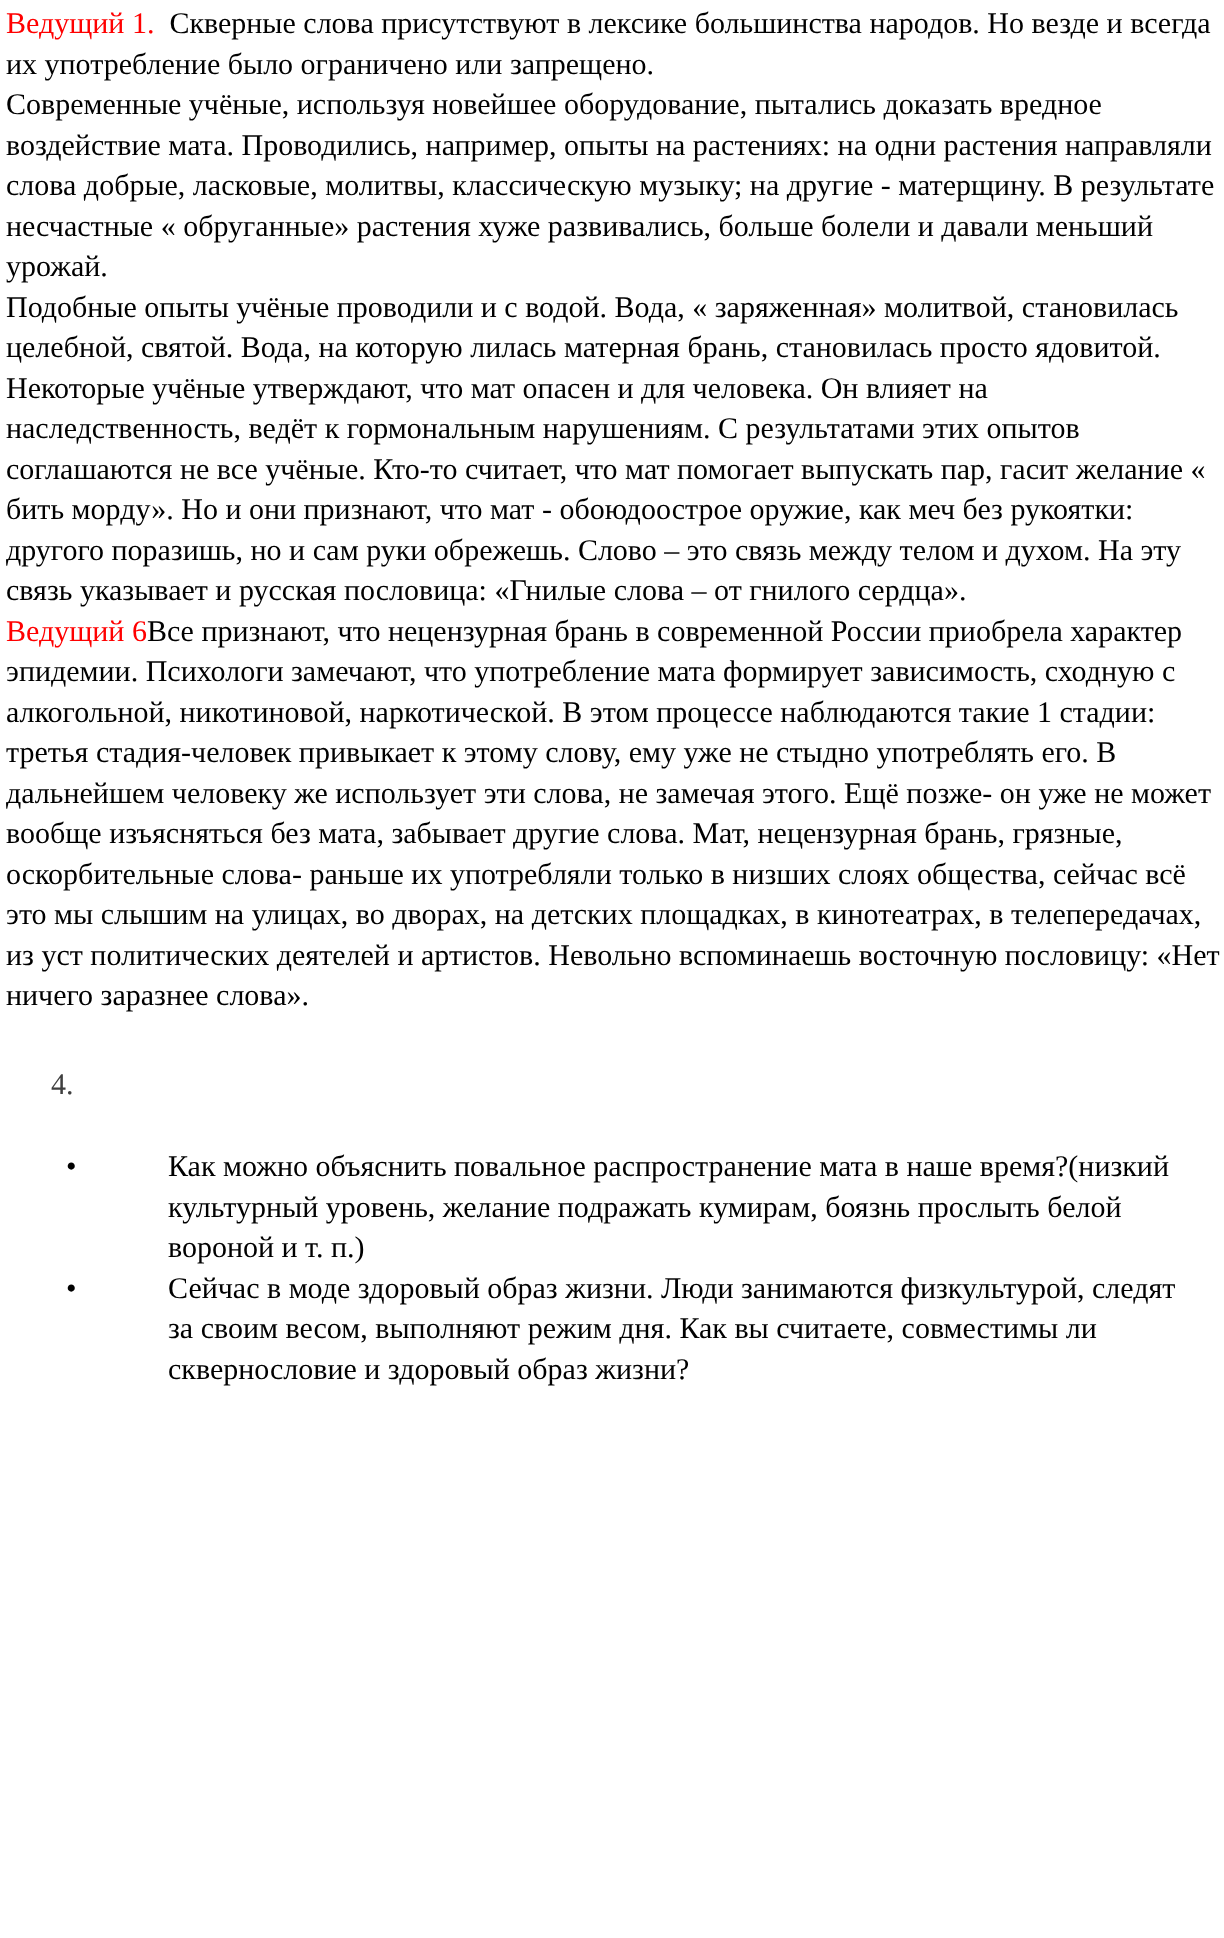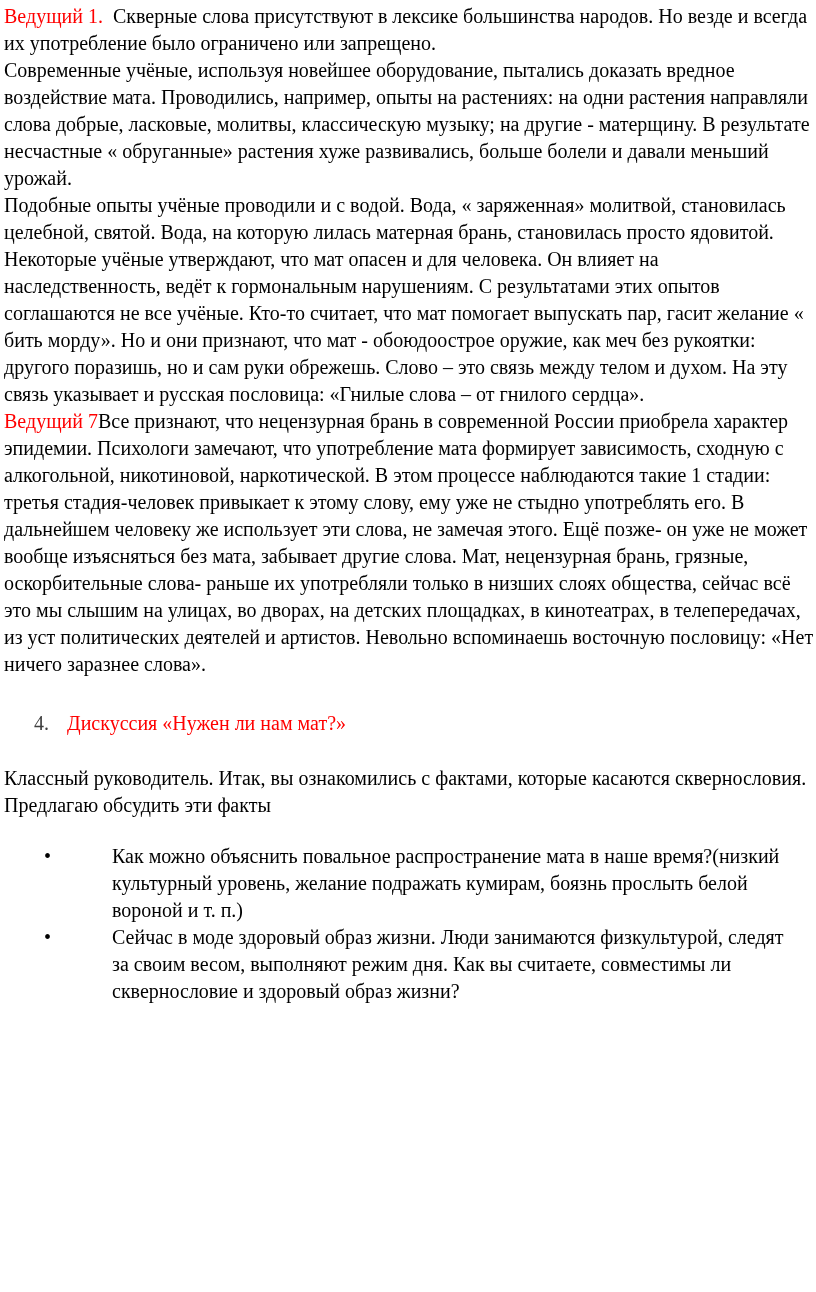--- a/index.html
+++ b/index.html
@@ -56,32 +56,30 @@
 
 <div class="page">
 
   <p class="para"><span class="red">Ведущий 1.  </span><span>Скверные слова присутствуют в лексике большинства народов. Но везде и всегда их употребление было ограничено или запрещено.</span></p>
 
   <p class="para">Современные учёные, используя новейшее оборудование, пытались доказать вредное воздействие мата. Проводились, например, опыты на растениях: на одни растения направляли слова добрые, ласковые, молитвы, классическую музыку; на другие - матерщину. В результате несчастные « обруганные» растения хуже развивались, больше болели и давали меньший урожай.</p>
 
   <p class="para">Подобные опыты учёные проводили и с водой. Вода, « заряженная» молитвой, становилась целебной, святой. Вода, на которую лилась матерная брань, становилась просто ядовитой. Некоторые учёные утверждают, что мат опасен и для человека. Он влияет на наследственность, ведёт к гормональным нарушениям. С результатами этих опытов соглашаются не все учёные. Кто-то считает, что мат помогает выпускать пар, гасит желание « бить морду». Но и они признают, что мат - обоюдоострое оружие, как меч без рукоятки: другого поразишь, но и сам руки обрежешь. Слово – это связь между телом и духом. На эту связь указывает и русская пословица: «Гнилые слова – от гнилого сердца».</p>
 
 
-  <p class="para"><span class="red">Ведущий 7</span><span>Все признают, что нецензурная брань в современной России приобрела характер эпидемии. Психологи замечают, что употребление мата формирует зависимость, сходную с алкогольной, никотиновой, наркотической. В этом процессе наблюдаются такие 1 стадии:</span></p>
+  <p class="para"><span class="red">Ведущий 6</span><span>Все признают, что нецензурная брань в современной России приобрела характер эпидемии. Психологи замечают, что употребление мата формирует зависимость, сходную с алкогольной, никотиновой, наркотической. В этом процессе наблюдаются такие 1 стадии:</span></p>
 
 
 
   <p class="para">третья стадия-человек привыкает к этому слову, ему уже не стыдно употреблять его. В дальнейшем человеку же использует эти слова, не замечая этого. Ещё позже- он уже не может вообще изъясняться без мата, забывает другие слова. Мат, нецензурная брань, грязные, оскорбительные слова- раньше их употребляли только в низших слоях общества, сейчас всё это мы слышим на улицах, во дворах, на детских площадках, в кинотеатрах, в телепередачах, из уст политических деятелей и артистов. Невольно вспоминаешь восточную пословицу: «Нет ничего заразнее слова».</p>
 
   <div class="numbered">
     <span class="num-marker">4.</span>
-    <span class="red">Дискуссия «Нужен ли нам мат?»</span>
   </div>
 
-  <p class="para">Классный руководитель. Итак, вы ознакомились с фактами, которые касаются сквернословия. Предлагаю обсудить эти факты</p>
 
   <div class="list">
     <div class="bullet">
       <span class="bullet-marker">•</span>
       <span class="bullet-text">Как можно объяснить повальное распространение мата в наше время?(низкий культурный уровень, желание подражать кумирам, боязнь прослыть белой вороной и т. п.)</span>
     </div>
     <div class="bullet">
       <span class="bullet-marker">•</span>
       <span class="bullet-text">Сейчас в моде здоровый образ жизни. Люди занимаются физкультурой, следят за своим весом, выполняют режим дня. Как вы считаете, совместимы ли сквернословие и здоровый образ жизни?</span>
     </div>

